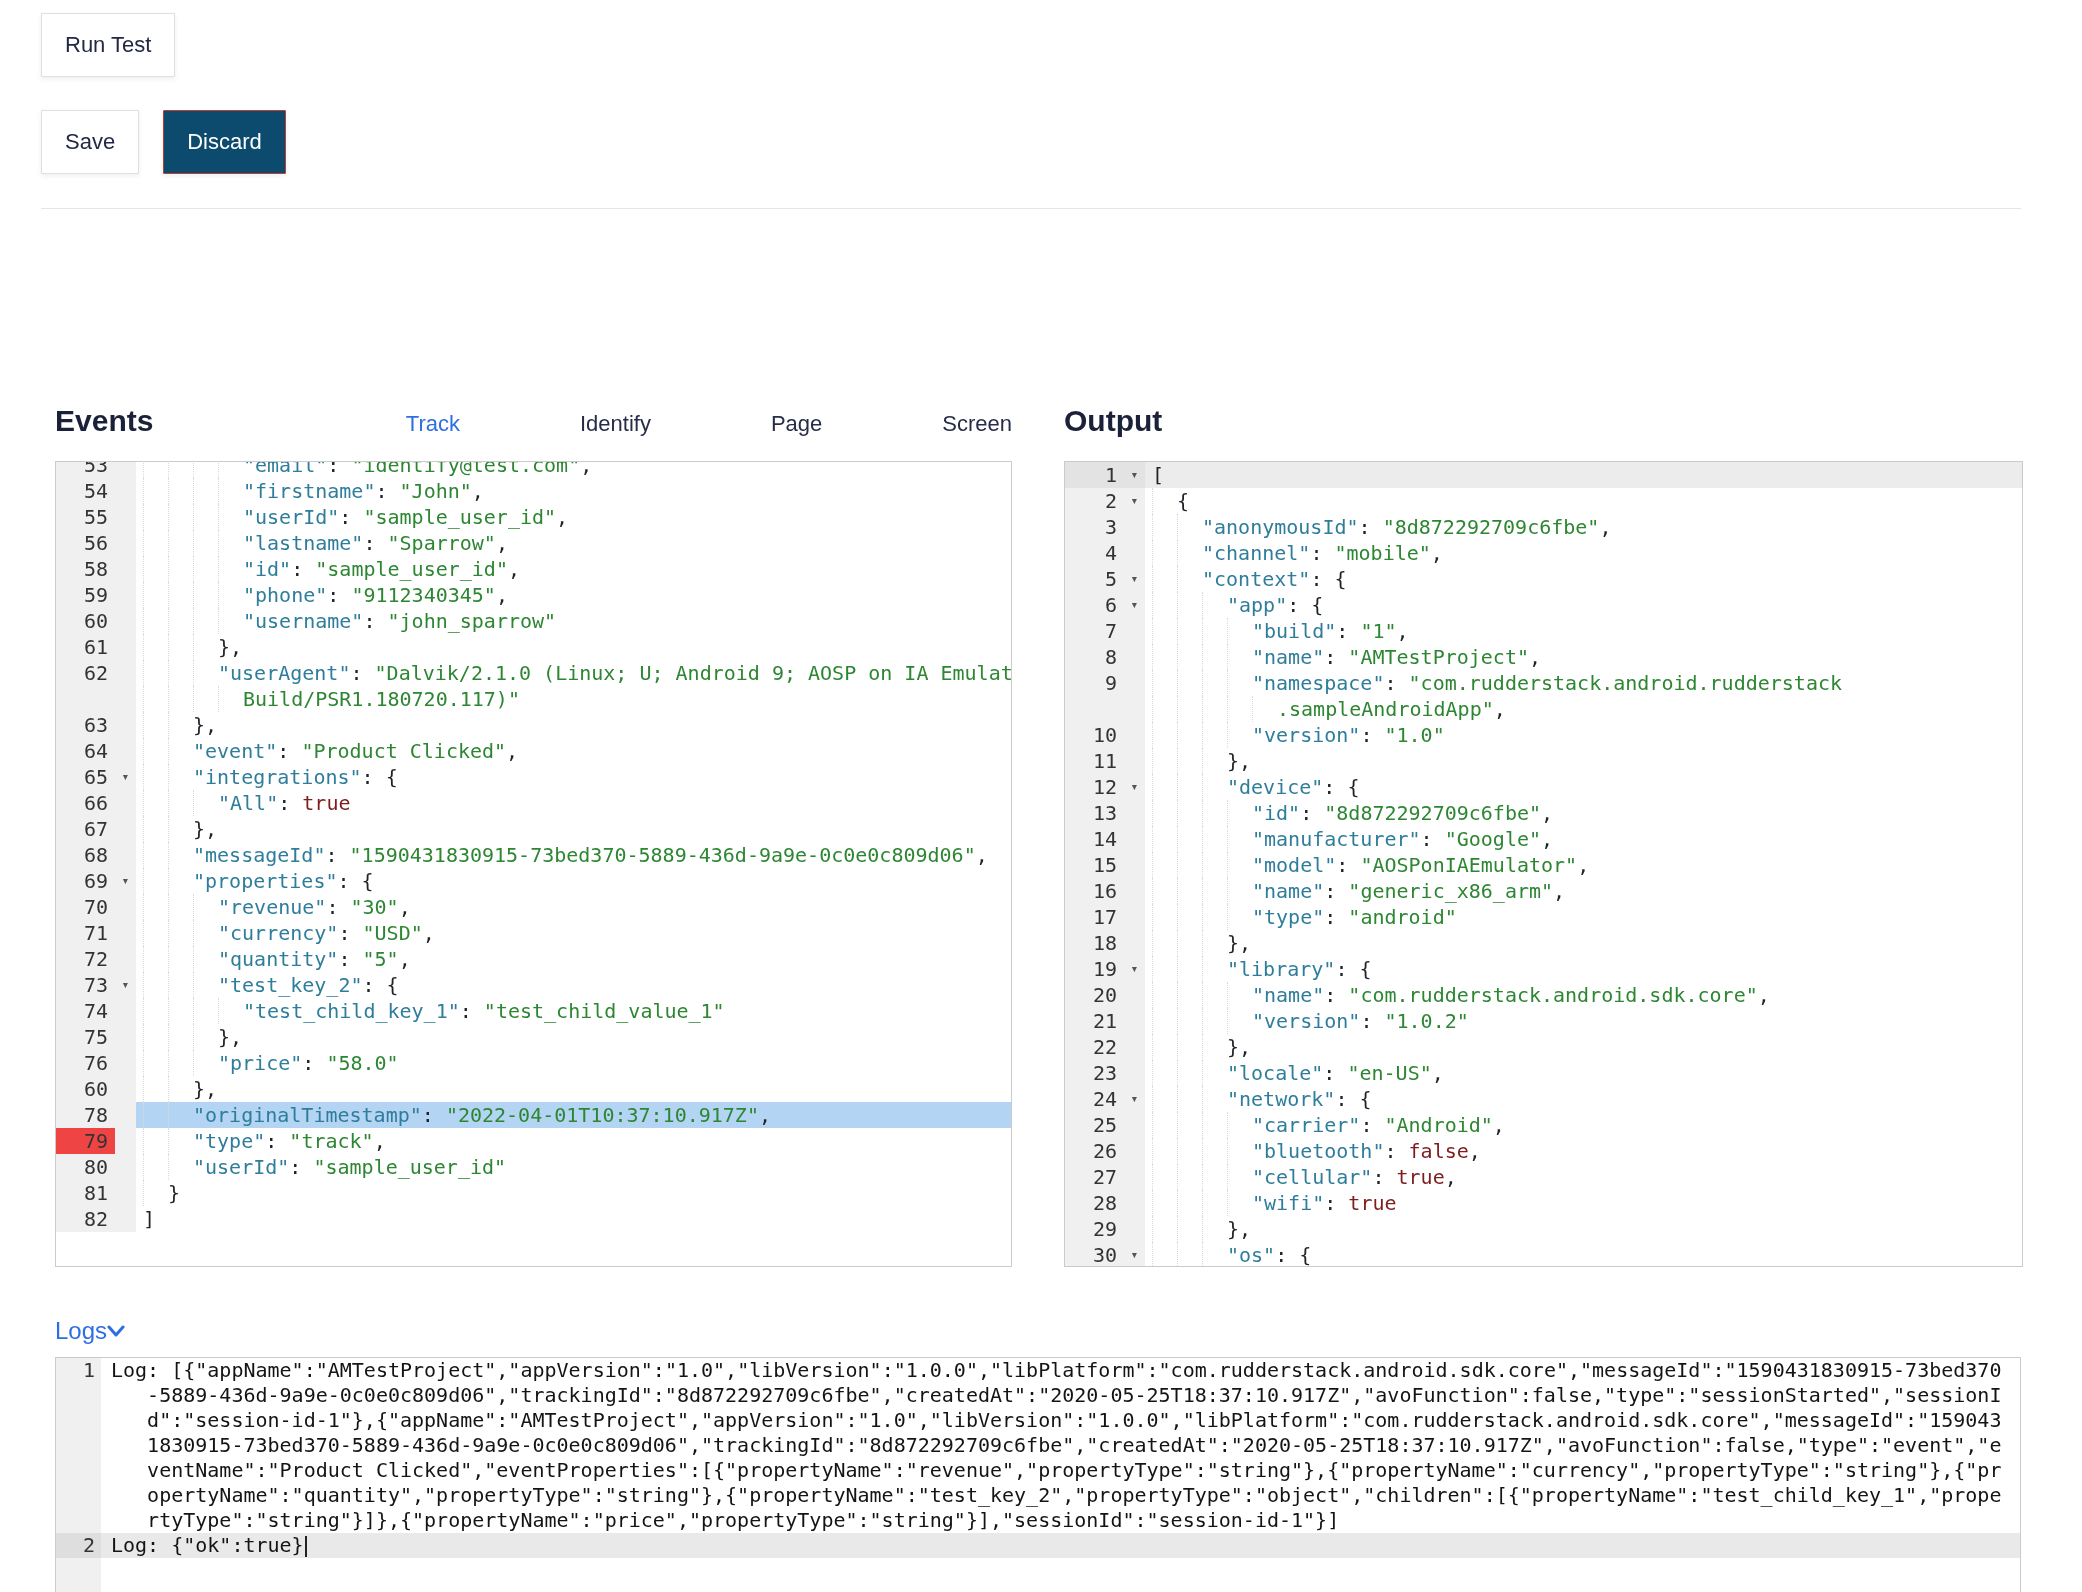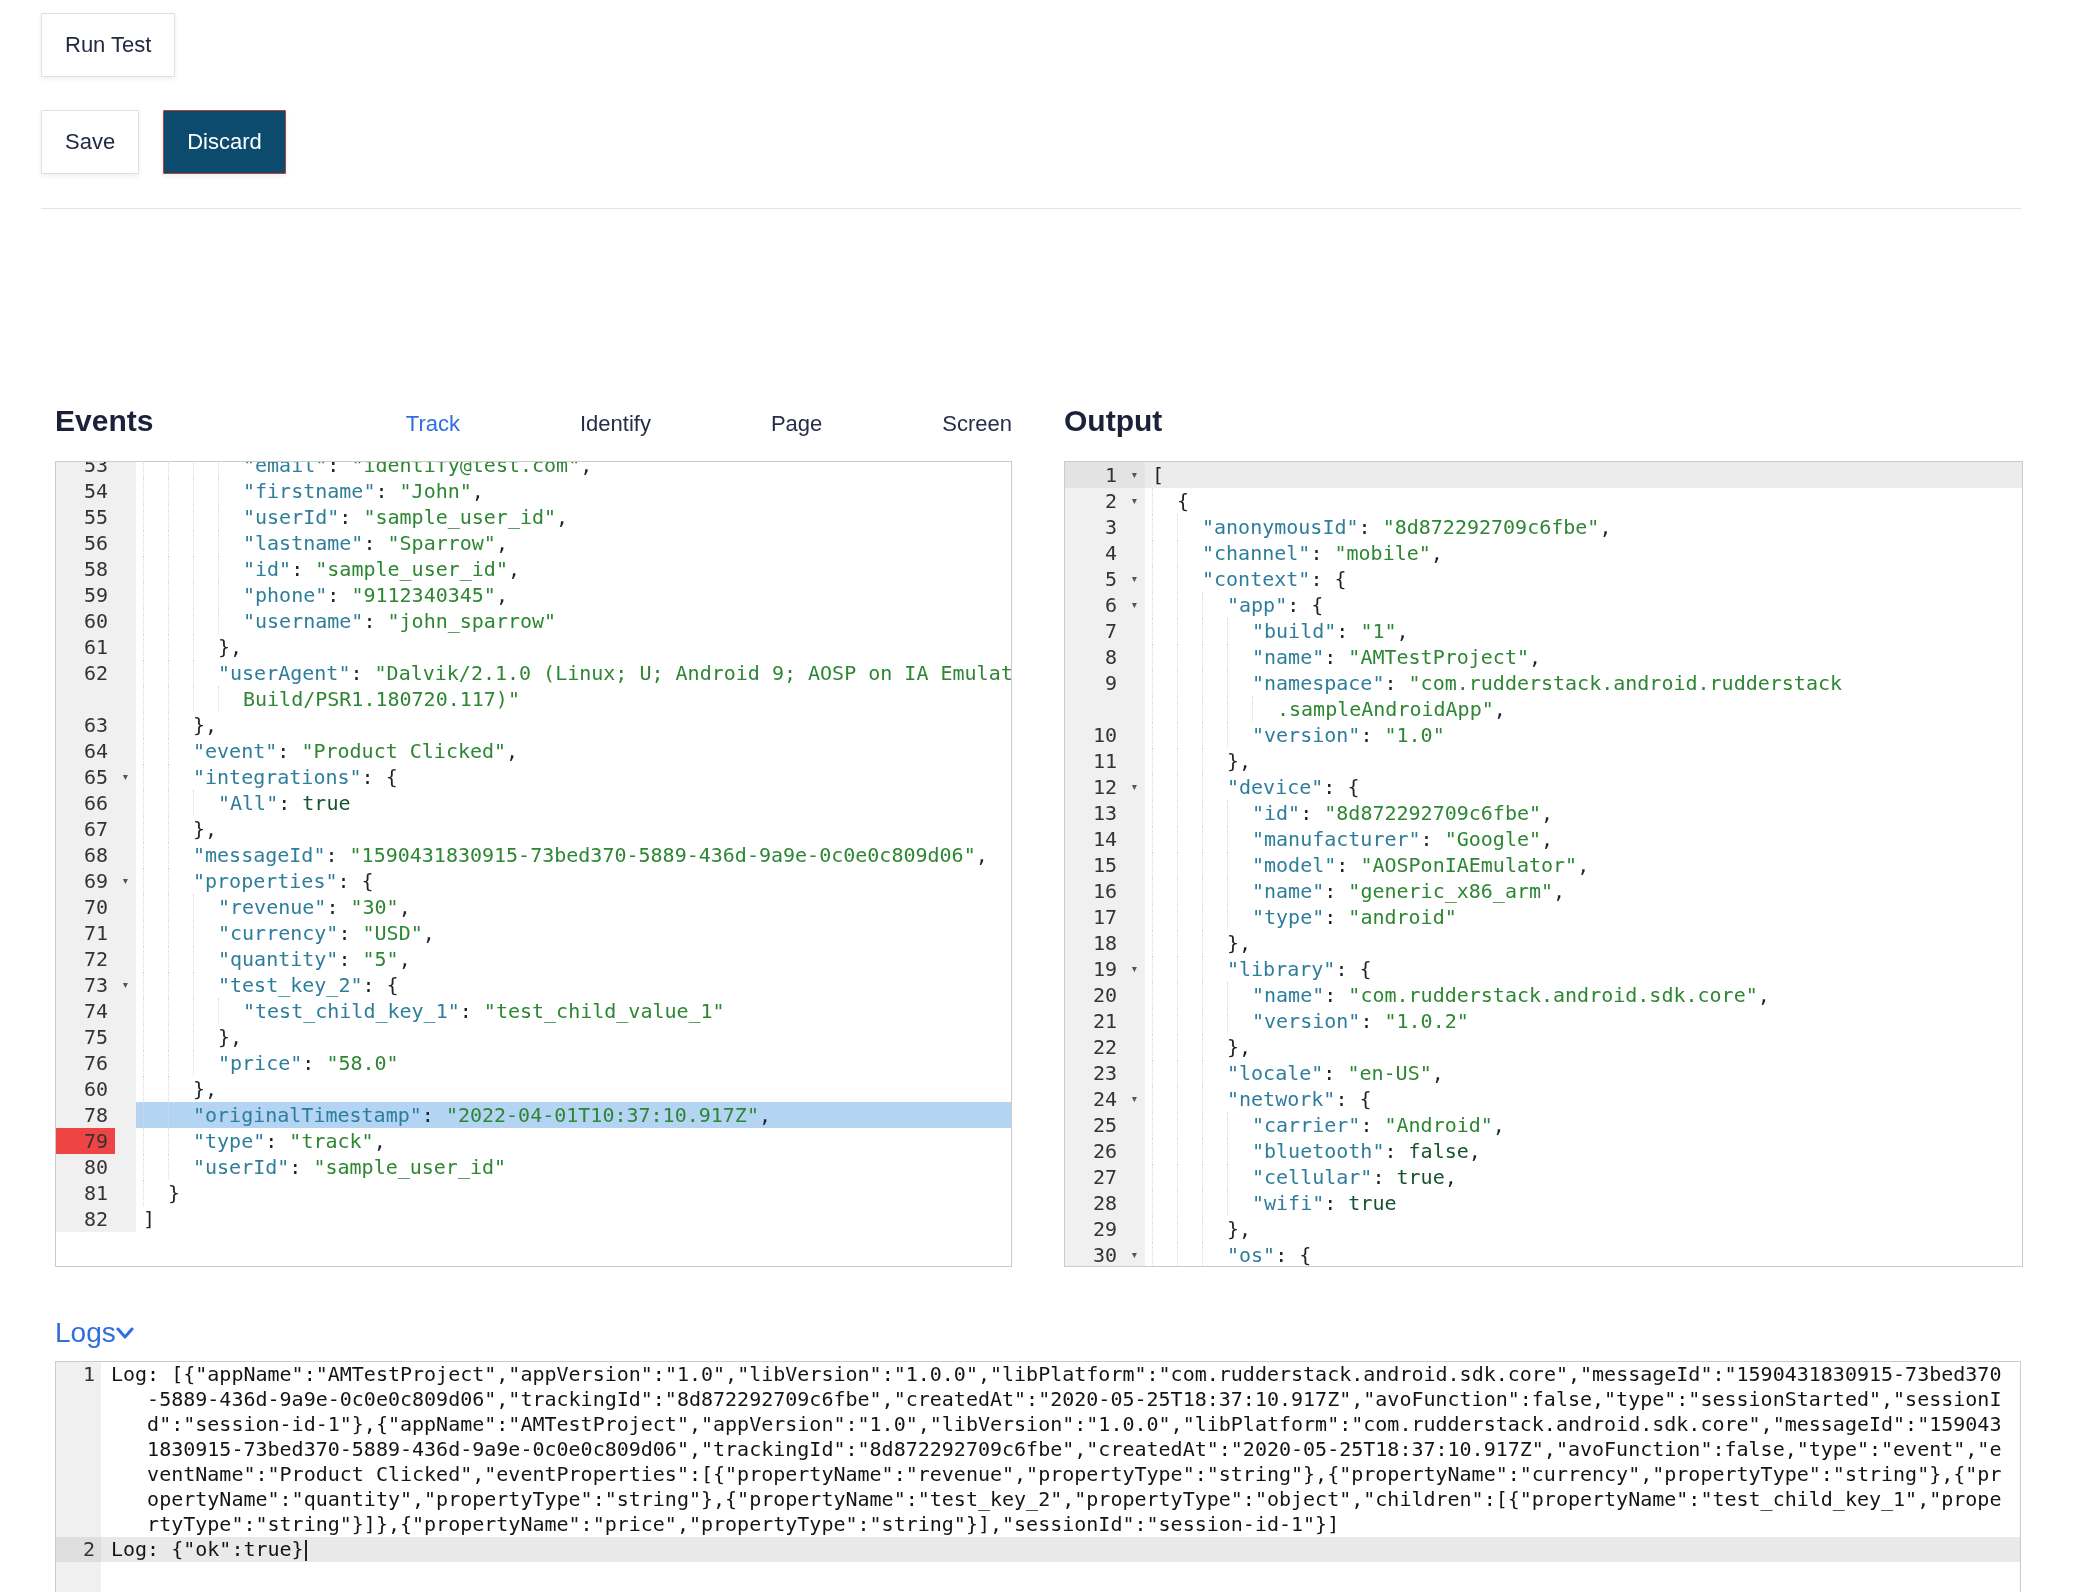--- a/index.html
+++ b/index.html
@@ -33,30 +33,30 @@
   .editor{
     border:1px solid #cbcbcb;height:804px;overflow:hidden;background:#fff;
     font-family:"DejaVu Sans Mono",monospace;font-size:20px;line-height:26px;color:#1f2328;
   }
   .cl{display:flex}
   .ln{flex:none;width:52px;text-align:right;padding-right:7px;background:#f0f0f0;color:#333}
   .fw{flex:none;width:21px;background:#f0f0f0;color:#555;font-size:13px;text-align:center;line-height:26px}
   .txt{flex:1;min-width:0;padding-left:7px}
   .vl{white-space:pre}
   .ig{display:inline-block;width:24px;height:26px;border-left:1px dotted #dadada;vertical-align:top}
-  .k{color:#2e7d9b}.s{color:#2d8632}.b{color:#14532d}
+  .k{color:#2e7d9b}.s{color:#2d8632}.b{color:#7f1d1d}
   .txt.sel{background:#b3d4f3}
   .ln.ga{background:#ef4444}
   .cl.rh{background:#ececec}
   .cl.rh .ln,.cl.rh .fw{background:#e3e3e3}
   #events-editor .rows{margin-top:-10px}
 
   
   .logs-head{display:flex;align-items:center;gap:0;margin:50px 0 0 55px;
-    color:#2e6ee2;font-size:28px;cursor:pointer;width:120px}
+    color:#2e6ee2;font-size:24px;cursor:pointer;width:120px}
   .logs-editor{
     margin:12px 0 0 55px;width:1964px;height:245px;border:1px solid #cbcbcb;
     font-family:"DejaVu Sans Mono",monospace;font-size:20px;line-height:25px;color:#141414;
     background:linear-gradient(to right,#f0f0f0 0,#f0f0f0 45px,#fff 45px);
   }
   .entry{display:flex}
   .eln{flex:none;width:39px;text-align:right;padding-right:6px;background:#f0f0f0;color:#333}
   .ebody{flex:1;min-width:0;white-space:pre-wrap;word-break:break-all;
     padding:0 16px 0 calc(10px + 3ch);text-indent:-3ch}
   .entry.hl{background:#e9e9e9}

